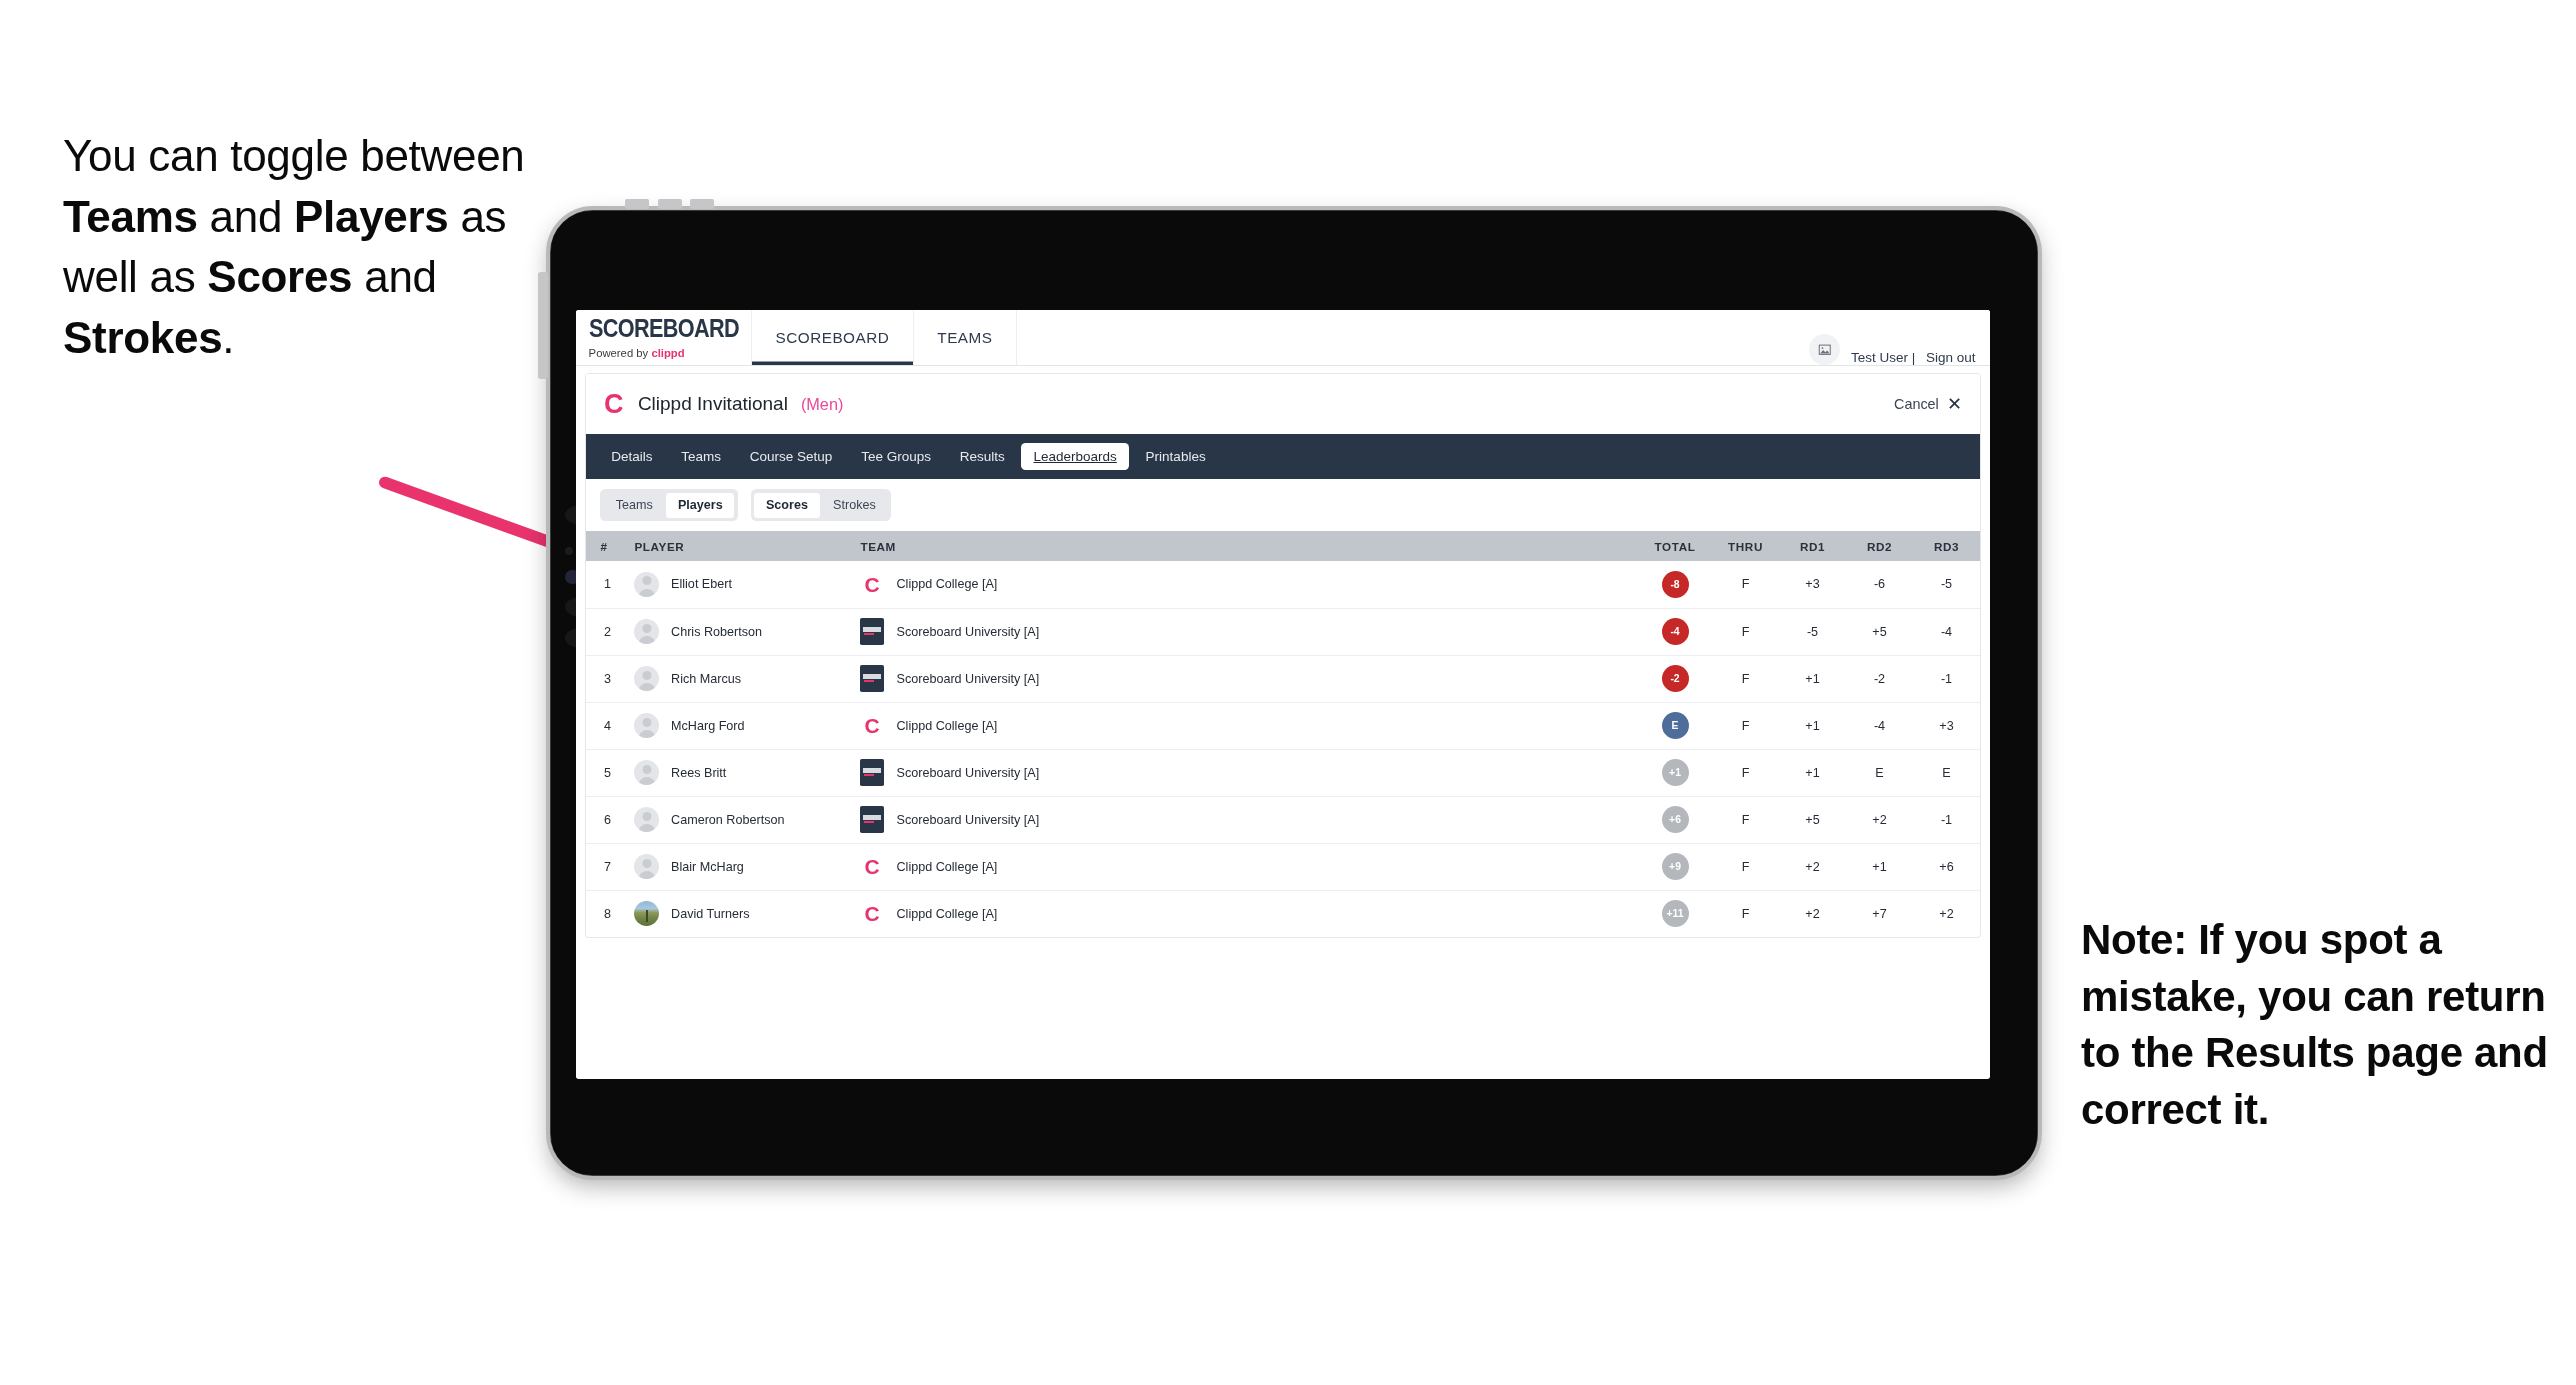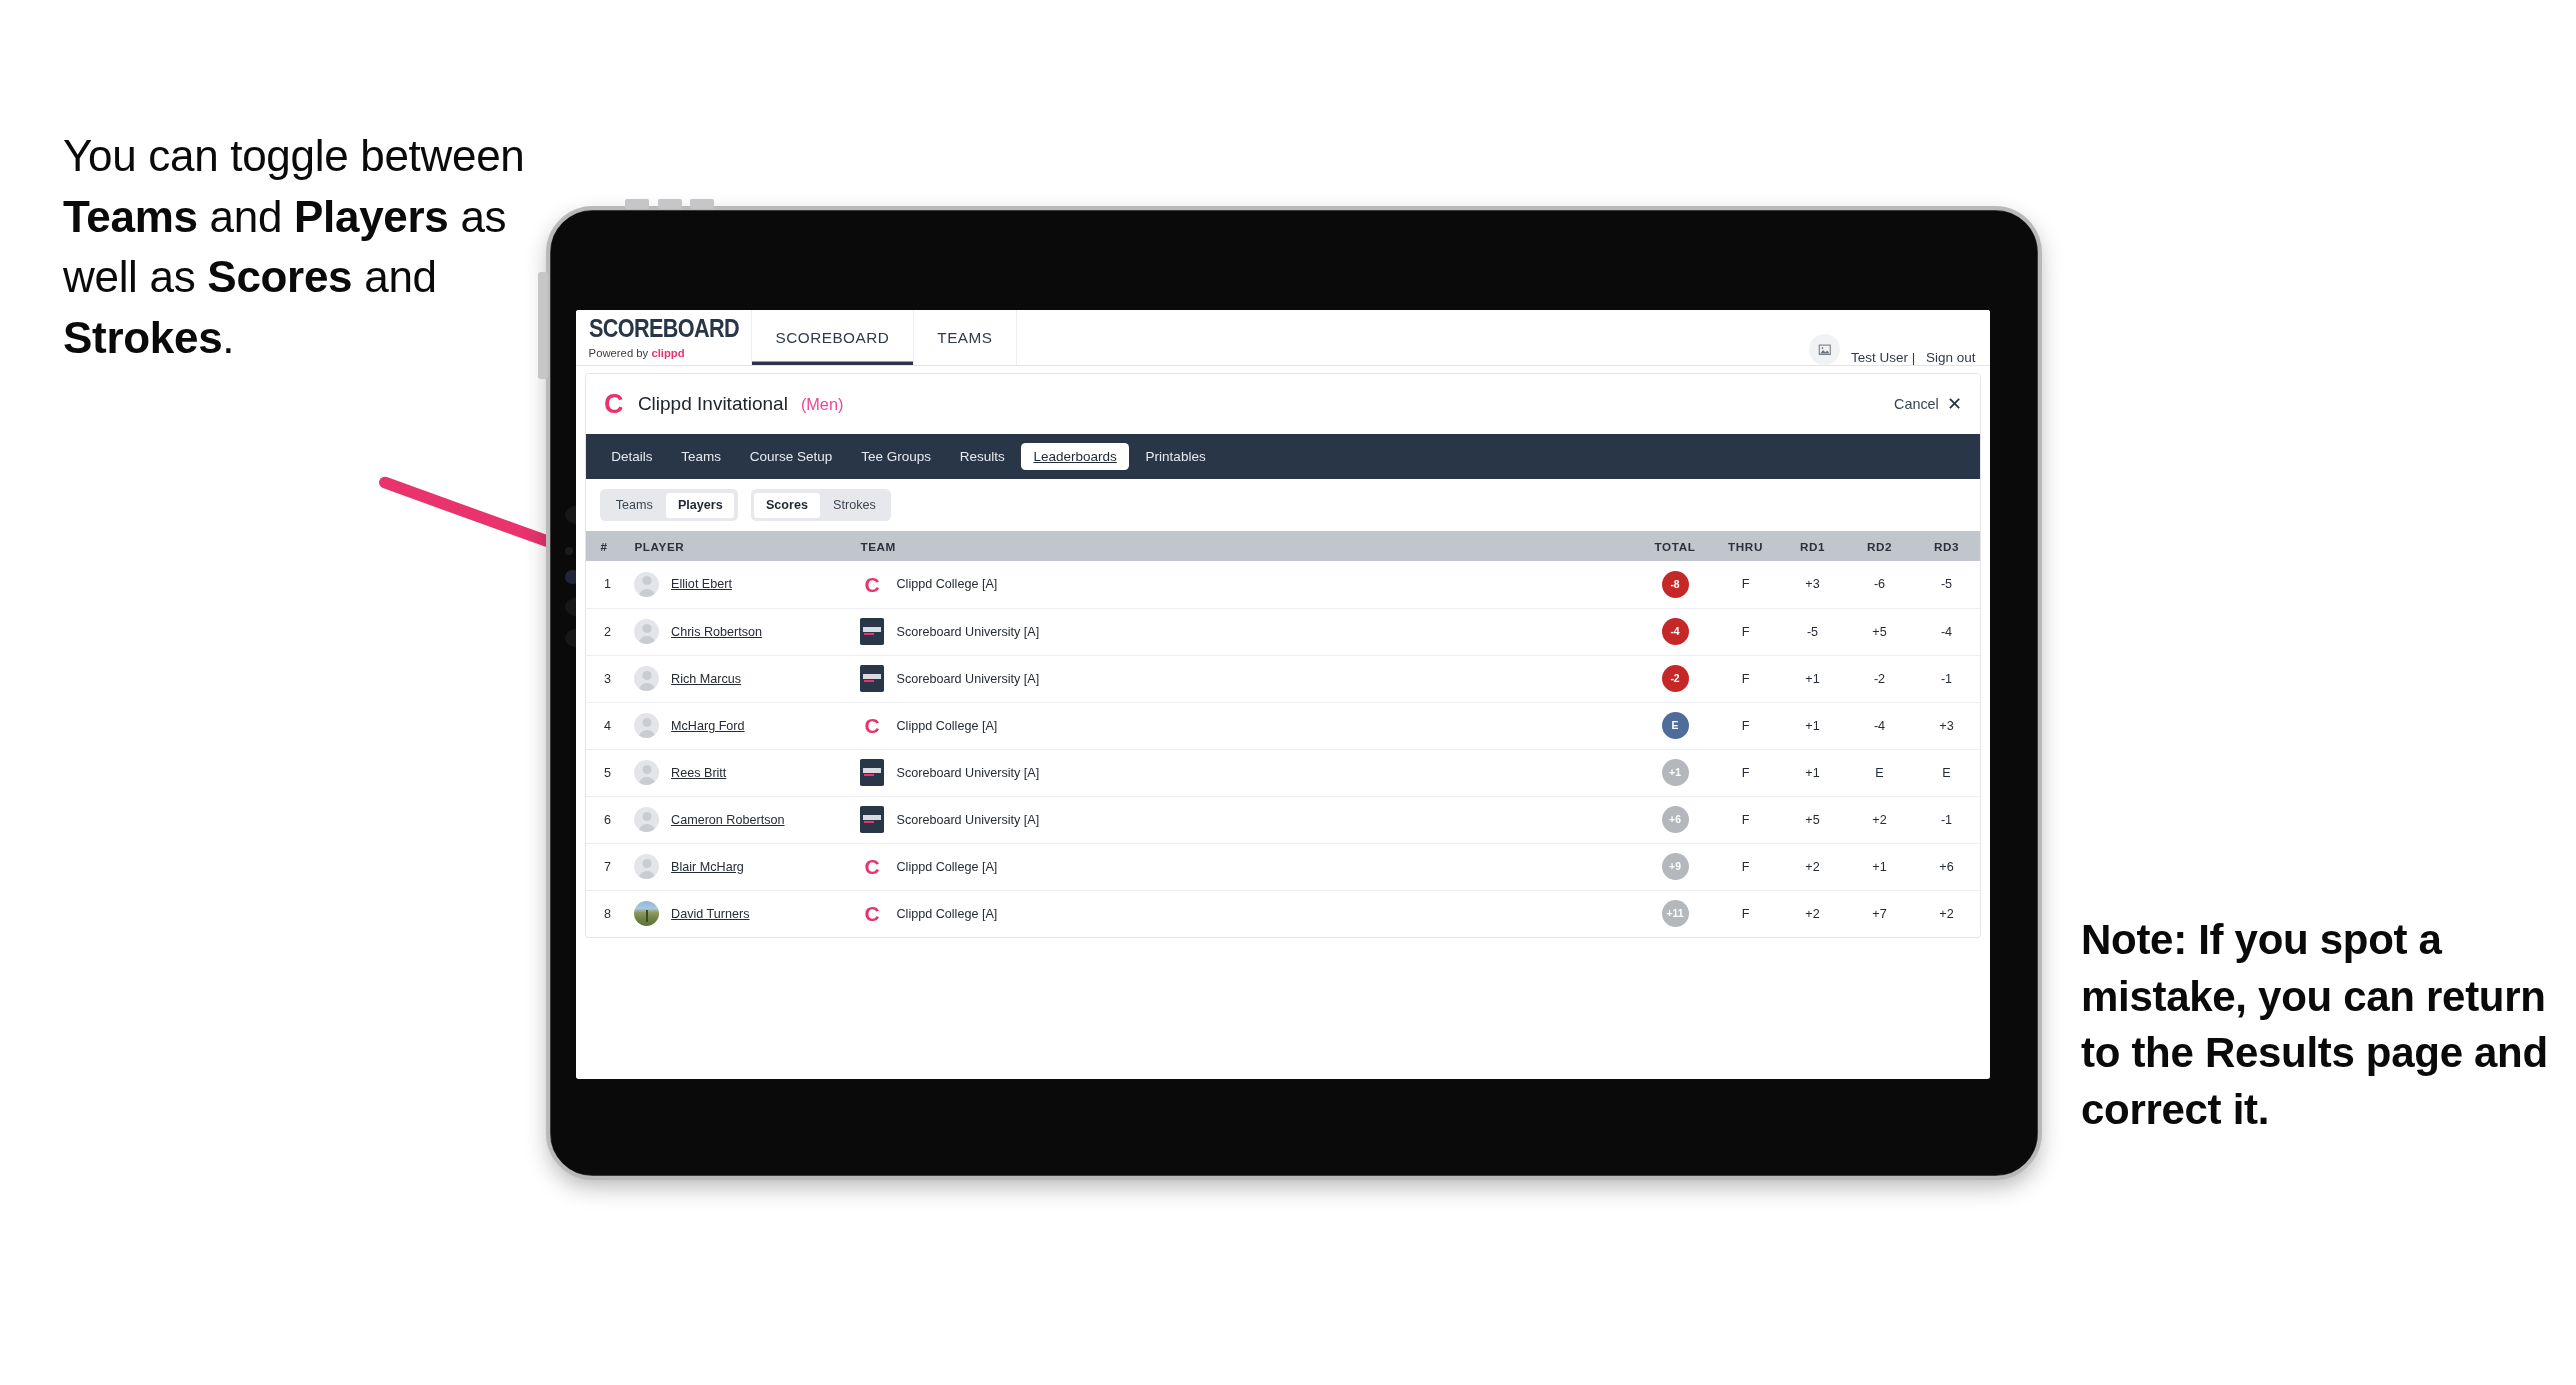--- a/index.html
+++ b/index.html
@@ -204,21 +204,21 @@
   .col-thru  { width: 67px; }
   .col-rd    { width: 67px; }
   .spacer-col{ }
 
   .lb tbody tr { border-bottom: 0.9px solid #edeef1; height: 47px; }
   .lb tbody tr:last-child { border-bottom: none; }
   .lb tbody td { font-size: 12.6px; color: #262c35; padding: 0 5.4px; }
   .td-rank { text-align: left; padding-left: 18px !important; color:#3a414b; }
   .td-center { text-align: center; }
 
-  .p-cell { display: flex; align-items: center; gap: 11.7px; text-decoration: underline; }
+  .p-cell { display: flex; align-items: center; gap: 11.7px; }
   .avatar {
     width: 25px; height: 25px; border-radius: 50%;
     background: #e3e5e8; flex: none; position: relative; overflow: hidden;
   }
   .avatar .head {
     position: absolute; left: 50%; top: 4.5px;
     transform: translateX(-50%);
     width: 9px; height: 9px; border-radius: 50%;
     background: #c9ccd1;
   }

